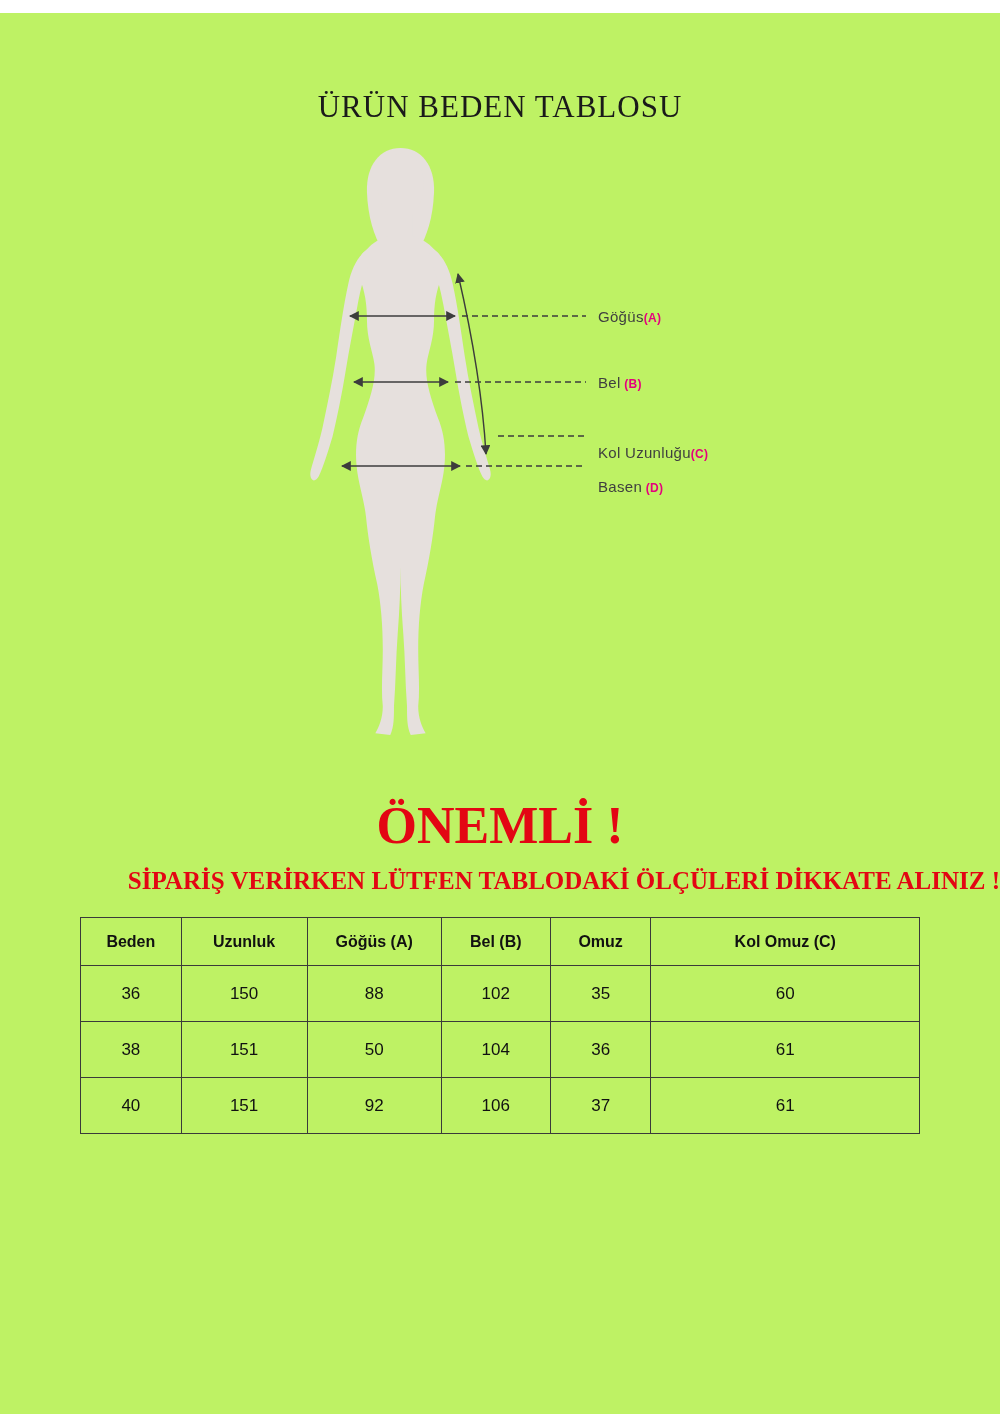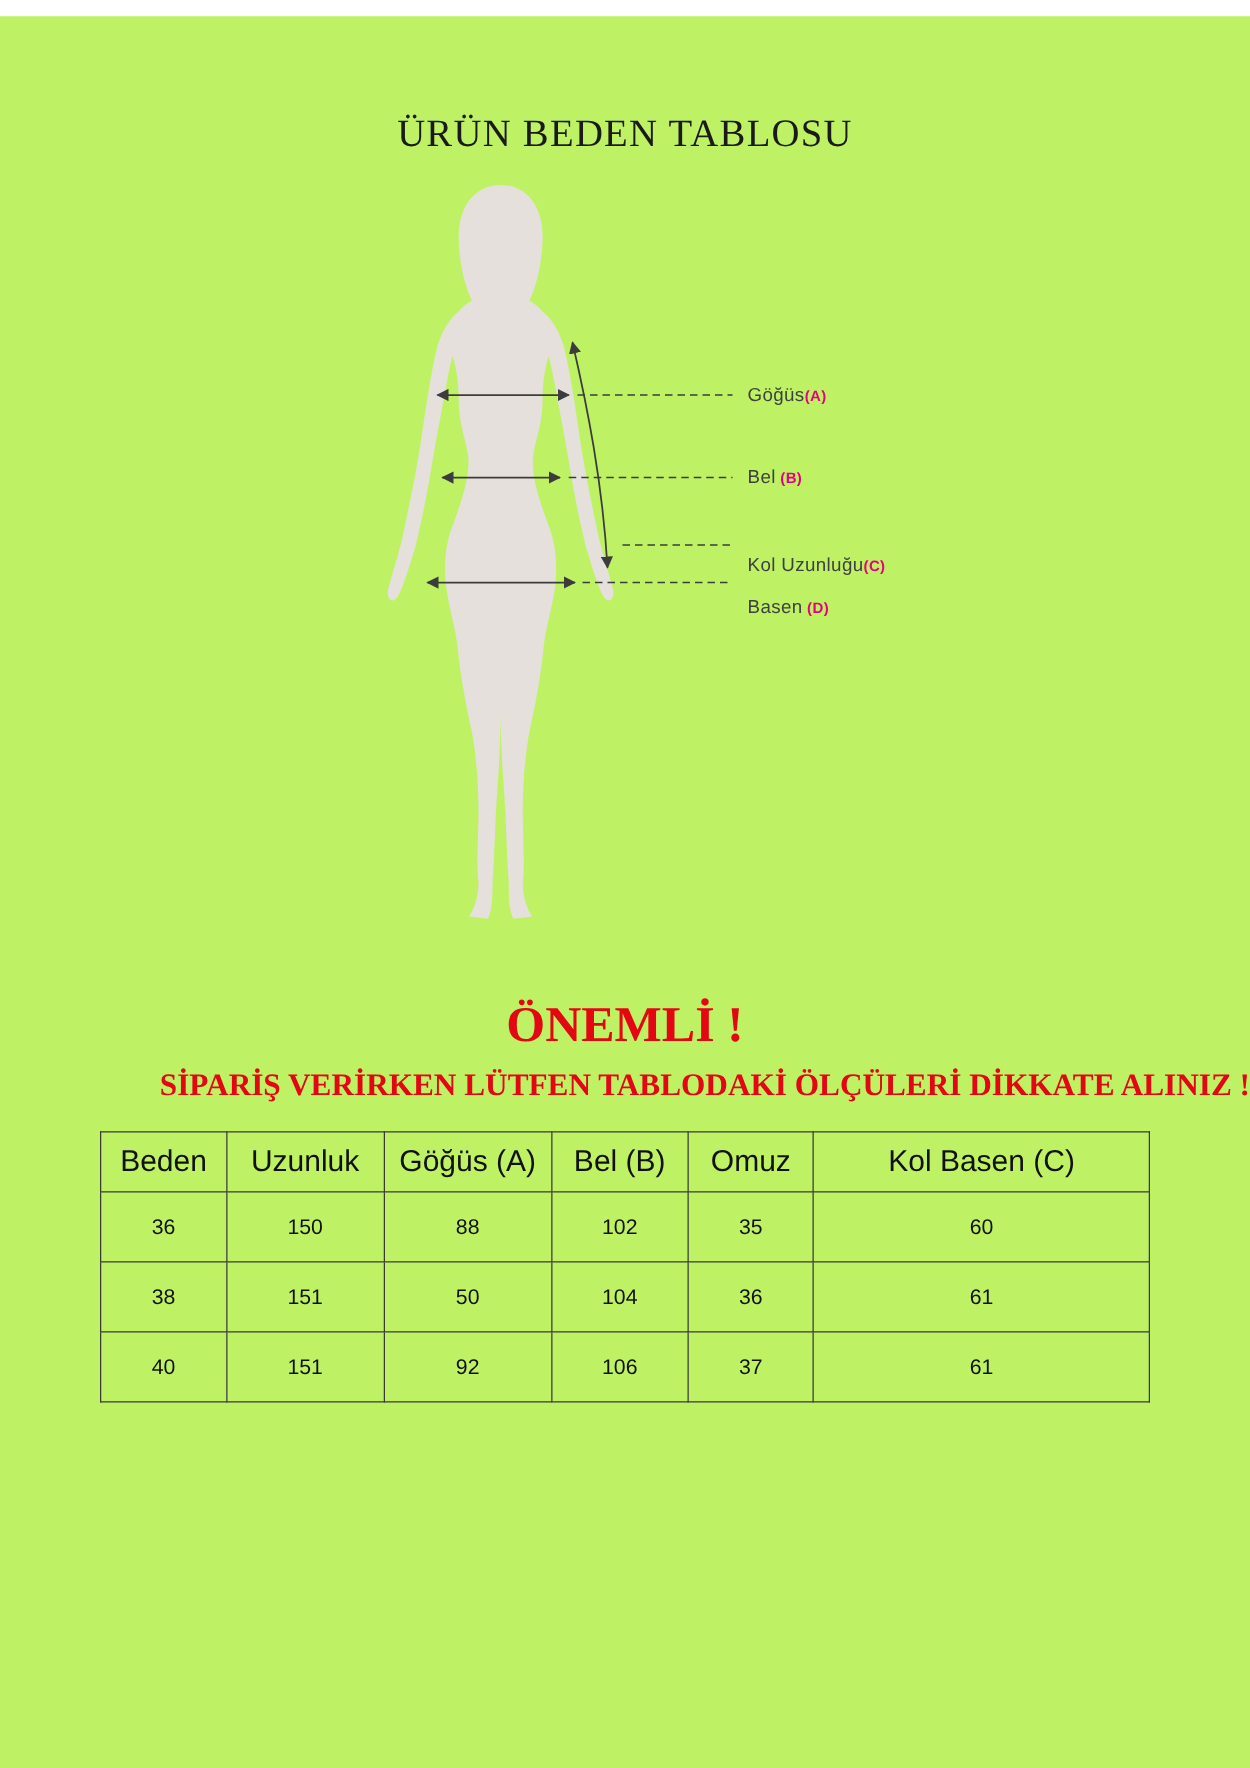--- a/index.html
+++ b/index.html
@@ -54,21 +54,21 @@
   .m-label .letter{
     color:var(--letter-pink,#e5007d);
     font-weight:bold;
     font-size:12px;
   }
   .important{
     margin-top:10px;
     text-align:center;
     font-family:"Liberation Serif",serif;
     font-weight:bold;
-    font-size:40px;
+    font-size:52px;
     color:var(--warning-red,#e30613);
   }
   .warning-msg{
     margin-top:12px;
     text-align:right;
     font-family:"Liberation Serif",serif;
     font-weight:bold;
     font-size:25px;
     color:var(--warning-red,#e30613);
   }
@@ -79,22 +79,22 @@
     text-align:center;
   }
   .size-table th,.size-table td{
     border:1px solid #3a3a3a;
     text-align:center;
     vertical-align:middle;
     color:#111;
   }
   .size-table th{
     height:48px;
-    font-size:24px;
-    font-weight:normal;
+    font-size:16px;
+    font-weight:bold;
   }
   .size-table td{
     height:56px;
     font-size:17px;
     font-weight:normal;
   }
 </style>
 </head>
 <body>
 
@@ -163,21 +163,21 @@
         <col style="width:12%">
         <col style="width:32%">
     </colgroup>
     <thead>
       <tr>
         <th>Beden</th>
         <th>Uzunluk</th>
         <th>Göğüs (A)</th>
         <th>Bel (B)</th>
         <th>Omuz</th>
-        <th>Kol Basen (C)</th>
+        <th>Kol Omuz (C)</th>
       </tr>
     </thead>
     <tbody>
       <tr>
         <td>36</td>
         <td>150</td>
         <td>88</td>
         <td>102</td>
         <td>35</td>
         <td>60</td>

